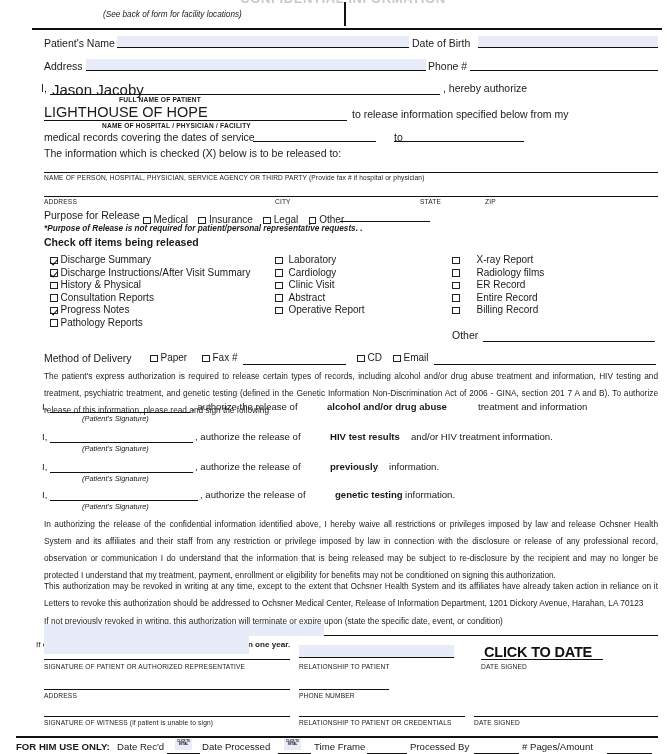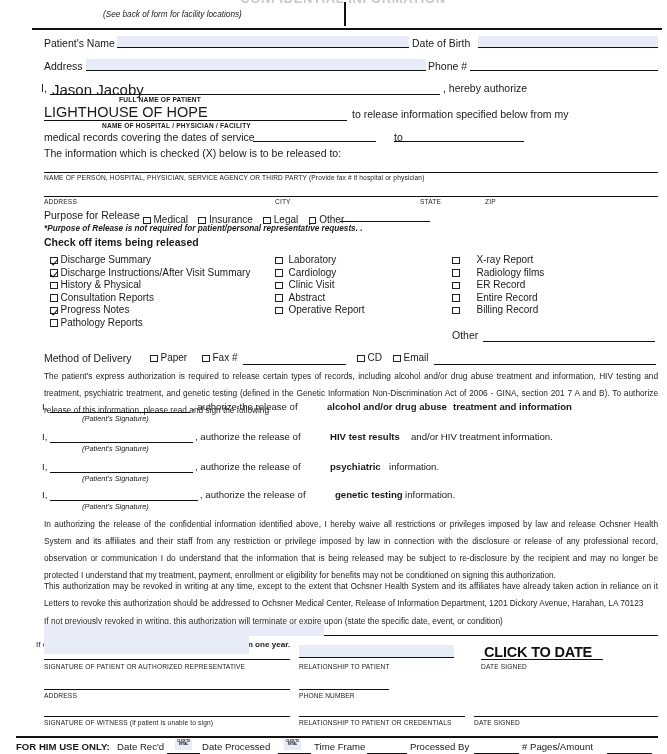--- a/index.html
+++ b/index.html
@@ -183,34 +183,34 @@
   <div class="ufield" style="left:434px; top:353px; width:222px;"></div>
 
   <div class="para" style="left:44px; top:368px; width:614px;">The patient's express authorization is required to release certain types of records, including alcohol and/or drug abuse  treatment and information, HIV testing and treatment, psychiatric treatment, and genetic testing (defined in the Genetic Information Non-Discrimination Act of 2006 - GINA, section 201 7 A and B).  To authorize release of this information, please read and sign the following</div>
 
   <div>
 
     <div class="sigline" style="left:42px; top:401px;">I,</div>
     <div class="ufield" style="left:50px; top:401px; width:140px;"></div>
     <div class="sigline" style="left:192px; top:401px;">, authorize the release of</div>
     <div class="sigline bold" style="left:327px; top:401px;">alcohol and/or drug abuse</div>
-    <div class="sigline" style="left:453px; top:401px;font-weight:bold;">treatment and information</div>
+    <div class="sigline" style="left:478px; top:401px;">treatment and information</div>
     <div class="row ital" style="left:82px; top:414px; font-size:7.4px;">(Patient's Signature)</div>
 
     <div class="sigline" style="left:42px; top:431px;">I,</div>
     <div class="ufield" style="left:50px; top:431px; width:143px;"></div>
     <div class="sigline" style="left:195px; top:431px;">, authorize the release of</div>
     <div class="sigline bold" style="left:330px; top:431px;">HIV test results</div>
     <div class="sigline" style="left:411px; top:431px;">and/or HIV treatment information.</div>
     <div class="row ital" style="left:82px; top:444px; font-size:7.4px;">(Patient's Signature)</div>
 
     <div class="sigline" style="left:42px; top:461px;">I,</div>
     <div class="ufield" style="left:50px; top:461px; width:143px;"></div>
     <div class="sigline" style="left:195px; top:461px;">, authorize the release of</div>
-    <div class="sigline bold" style="left:330px; top:461px;">psychiatric</div>
+    <div class="sigline bold" style="left:330px; top:461px;">previously</div>
     <div class="sigline" style="left:389px; top:461px;">information.</div>
     <div class="row ital" style="left:82px; top:474px; font-size:7.4px;">(Patient's Signature)</div>
 
     <div class="sigline" style="left:42px; top:489px;">I,</div>
     <div class="ufield" style="left:50px; top:489px; width:148px;"></div>
     <div class="sigline" style="left:200px; top:489px;">, authorize the release of</div>
     <div class="sigline bold" style="left:335px; top:489px;">genetic testing</div>
     <div class="sigline" style="left:405px; top:489px;">information.</div>
     <div class="row ital" style="left:82px; top:502px; font-size:7.4px;">(Patient's Signature)</div>
   </div>

